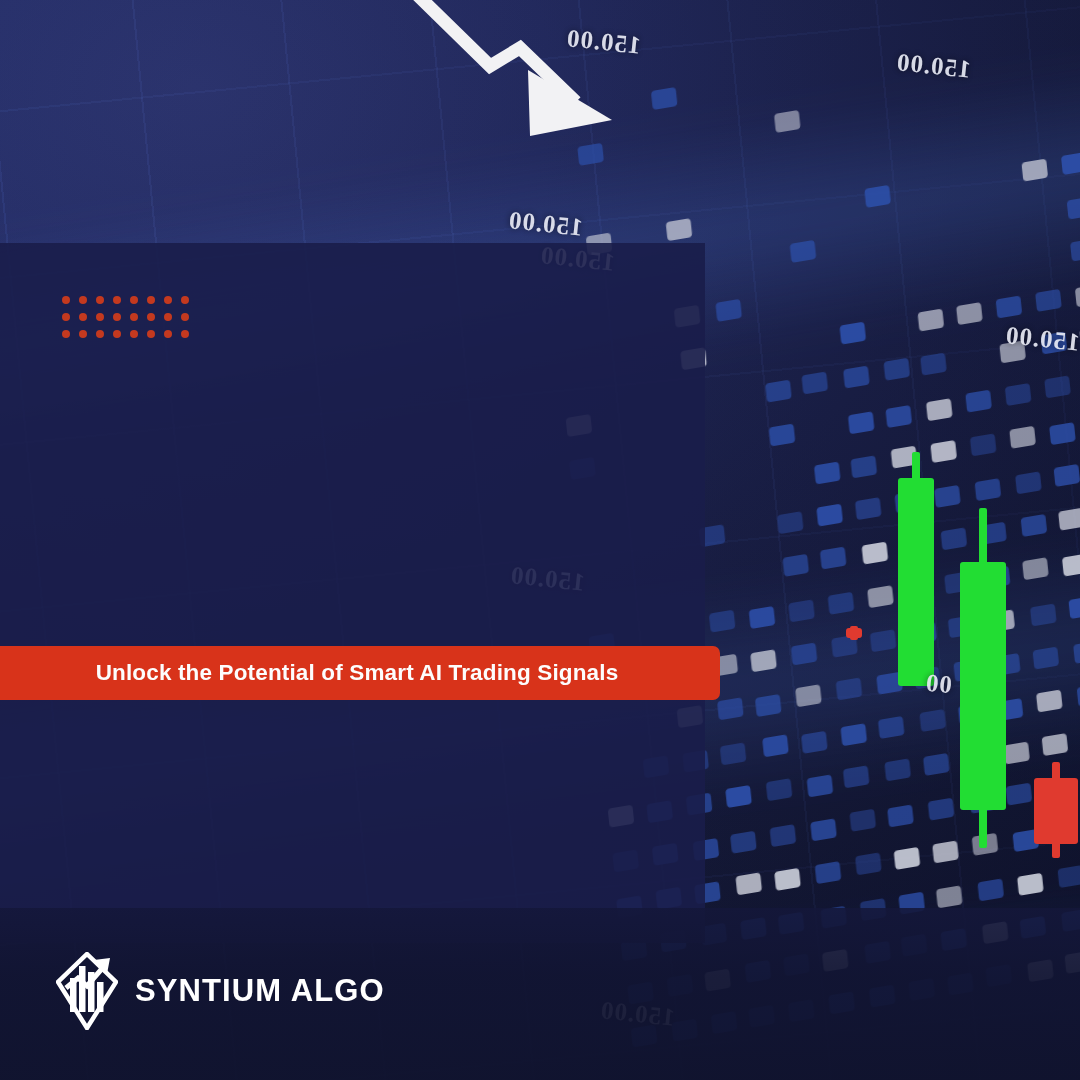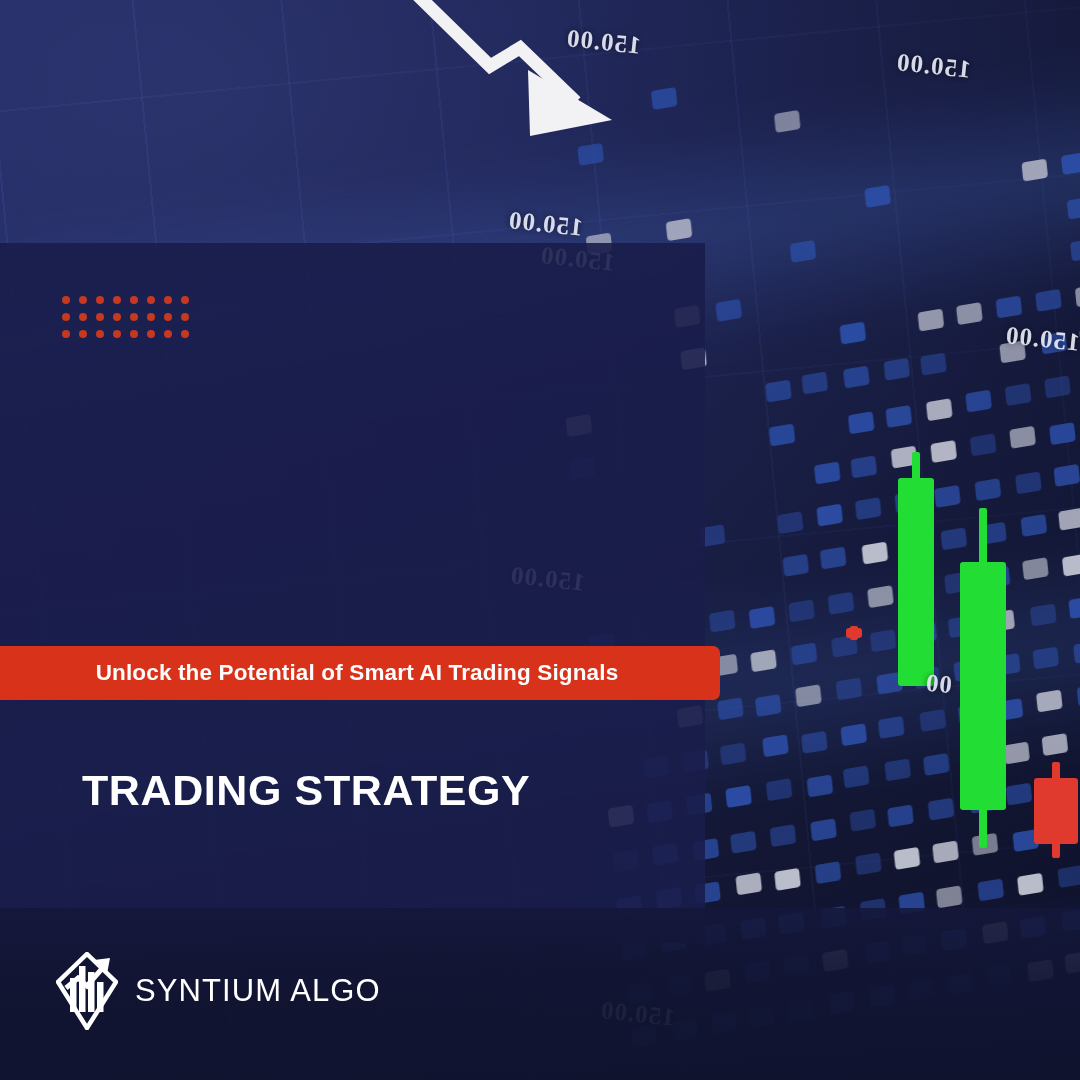--- a/index.html
+++ b/index.html
@@ -77,21 +77,21 @@
       color:#fdfdfd;font-size:22.5px;font-weight:600;letter-spacing:0.15px;}
 
   
   .subhead{position:absolute;left:82px;top:766px;
       color:#ffffff;font-weight:700;font-size:43px;letter-spacing:0.6px;
       text-transform:uppercase;}
 
   
   .logo{position:absolute;left:56px;top:952px;display:flex;align-items:center;gap:17px;}
   .logo-mark{width:62px;height:78px;display:block;}
-  .logo-text{color:#ffffff;font-size:31px;font-weight:400;letter-spacing:1.1px;}
+  .logo-text{color:#ffffff;font-size:31px;font-weight:700;letter-spacing:1.1px;}
 </style>
 </head>
 <body>
 
 <div id="poster">
 
   <div class="bg-base"></div>
   <div class="bg-tilt"></div>
   <div class="grid-persp"></div>
   <div class="glow-streak streak-a"></div>
@@ -340,21 +340,20 @@
       <span style="background: rgb(196, 57, 31);"></span>
       <span style="background: rgb(196, 57, 31);"></span>
       <span style="background: rgb(196, 57, 31);"></span>
     </div>
 
 
   <div class="ribbon">
     <span>Unlock the Potential of Smart AI Trading Signals</span>
   </div>
 
-  <div class="subhead">TRADING STRATEGY</div>
 
   <div class="logo">
     <svg class="logo-mark" viewBox="0 0 62 78">
       <path d="M31 2 L60 30 L31 76 L2 30 Z" fill="none" stroke="#ffffff" stroke-width="4.5" stroke-linejoin="miter"></path>
       <rect x="14" y="26" width="6.5" height="34" fill="#ffffff"></rect>
       <rect x="23" y="14" width="6.5" height="46" fill="#ffffff"></rect>
       <rect x="32" y="20" width="6.5" height="40" fill="#ffffff"></rect>
       <rect x="41" y="30" width="6.5" height="30" fill="#ffffff"></rect>
       <polyline points="10,36 22,26 31,34 50,12" fill="none" stroke="#ffffff" stroke-width="5" stroke-linejoin="miter" stroke-linecap="butt"></polyline>
       <polygon points="38,8 54,6 51,22" fill="#ffffff"></polygon>

